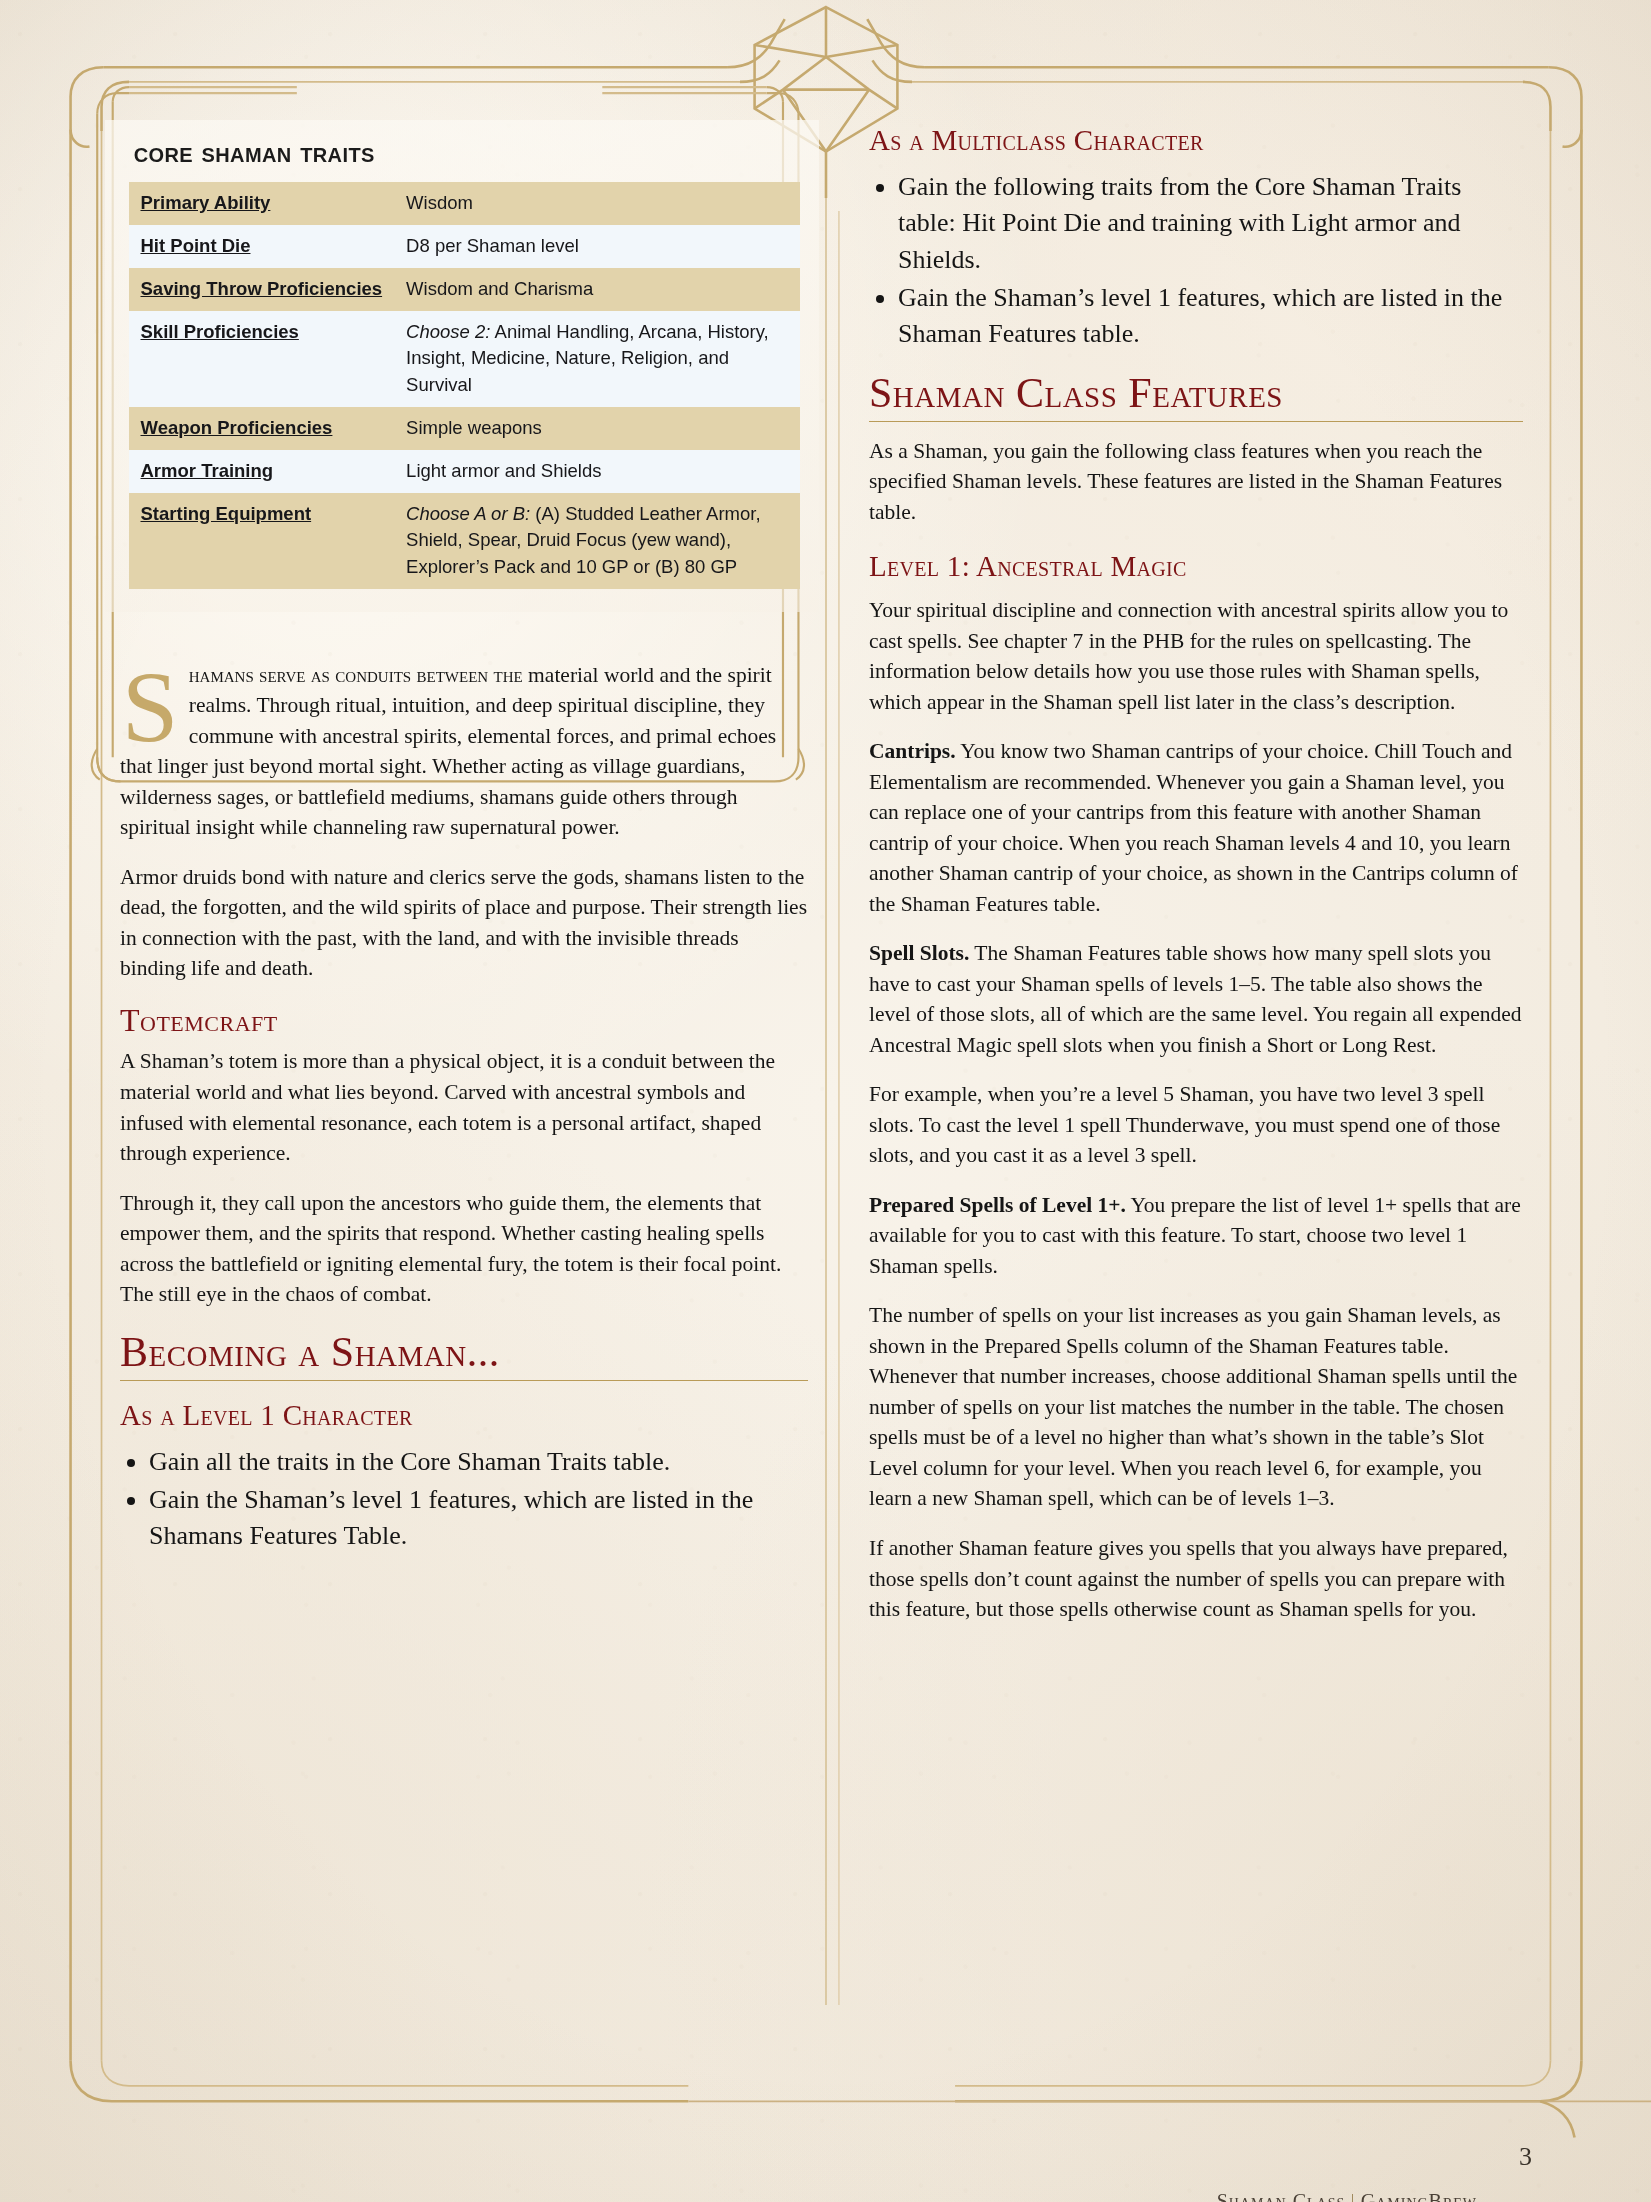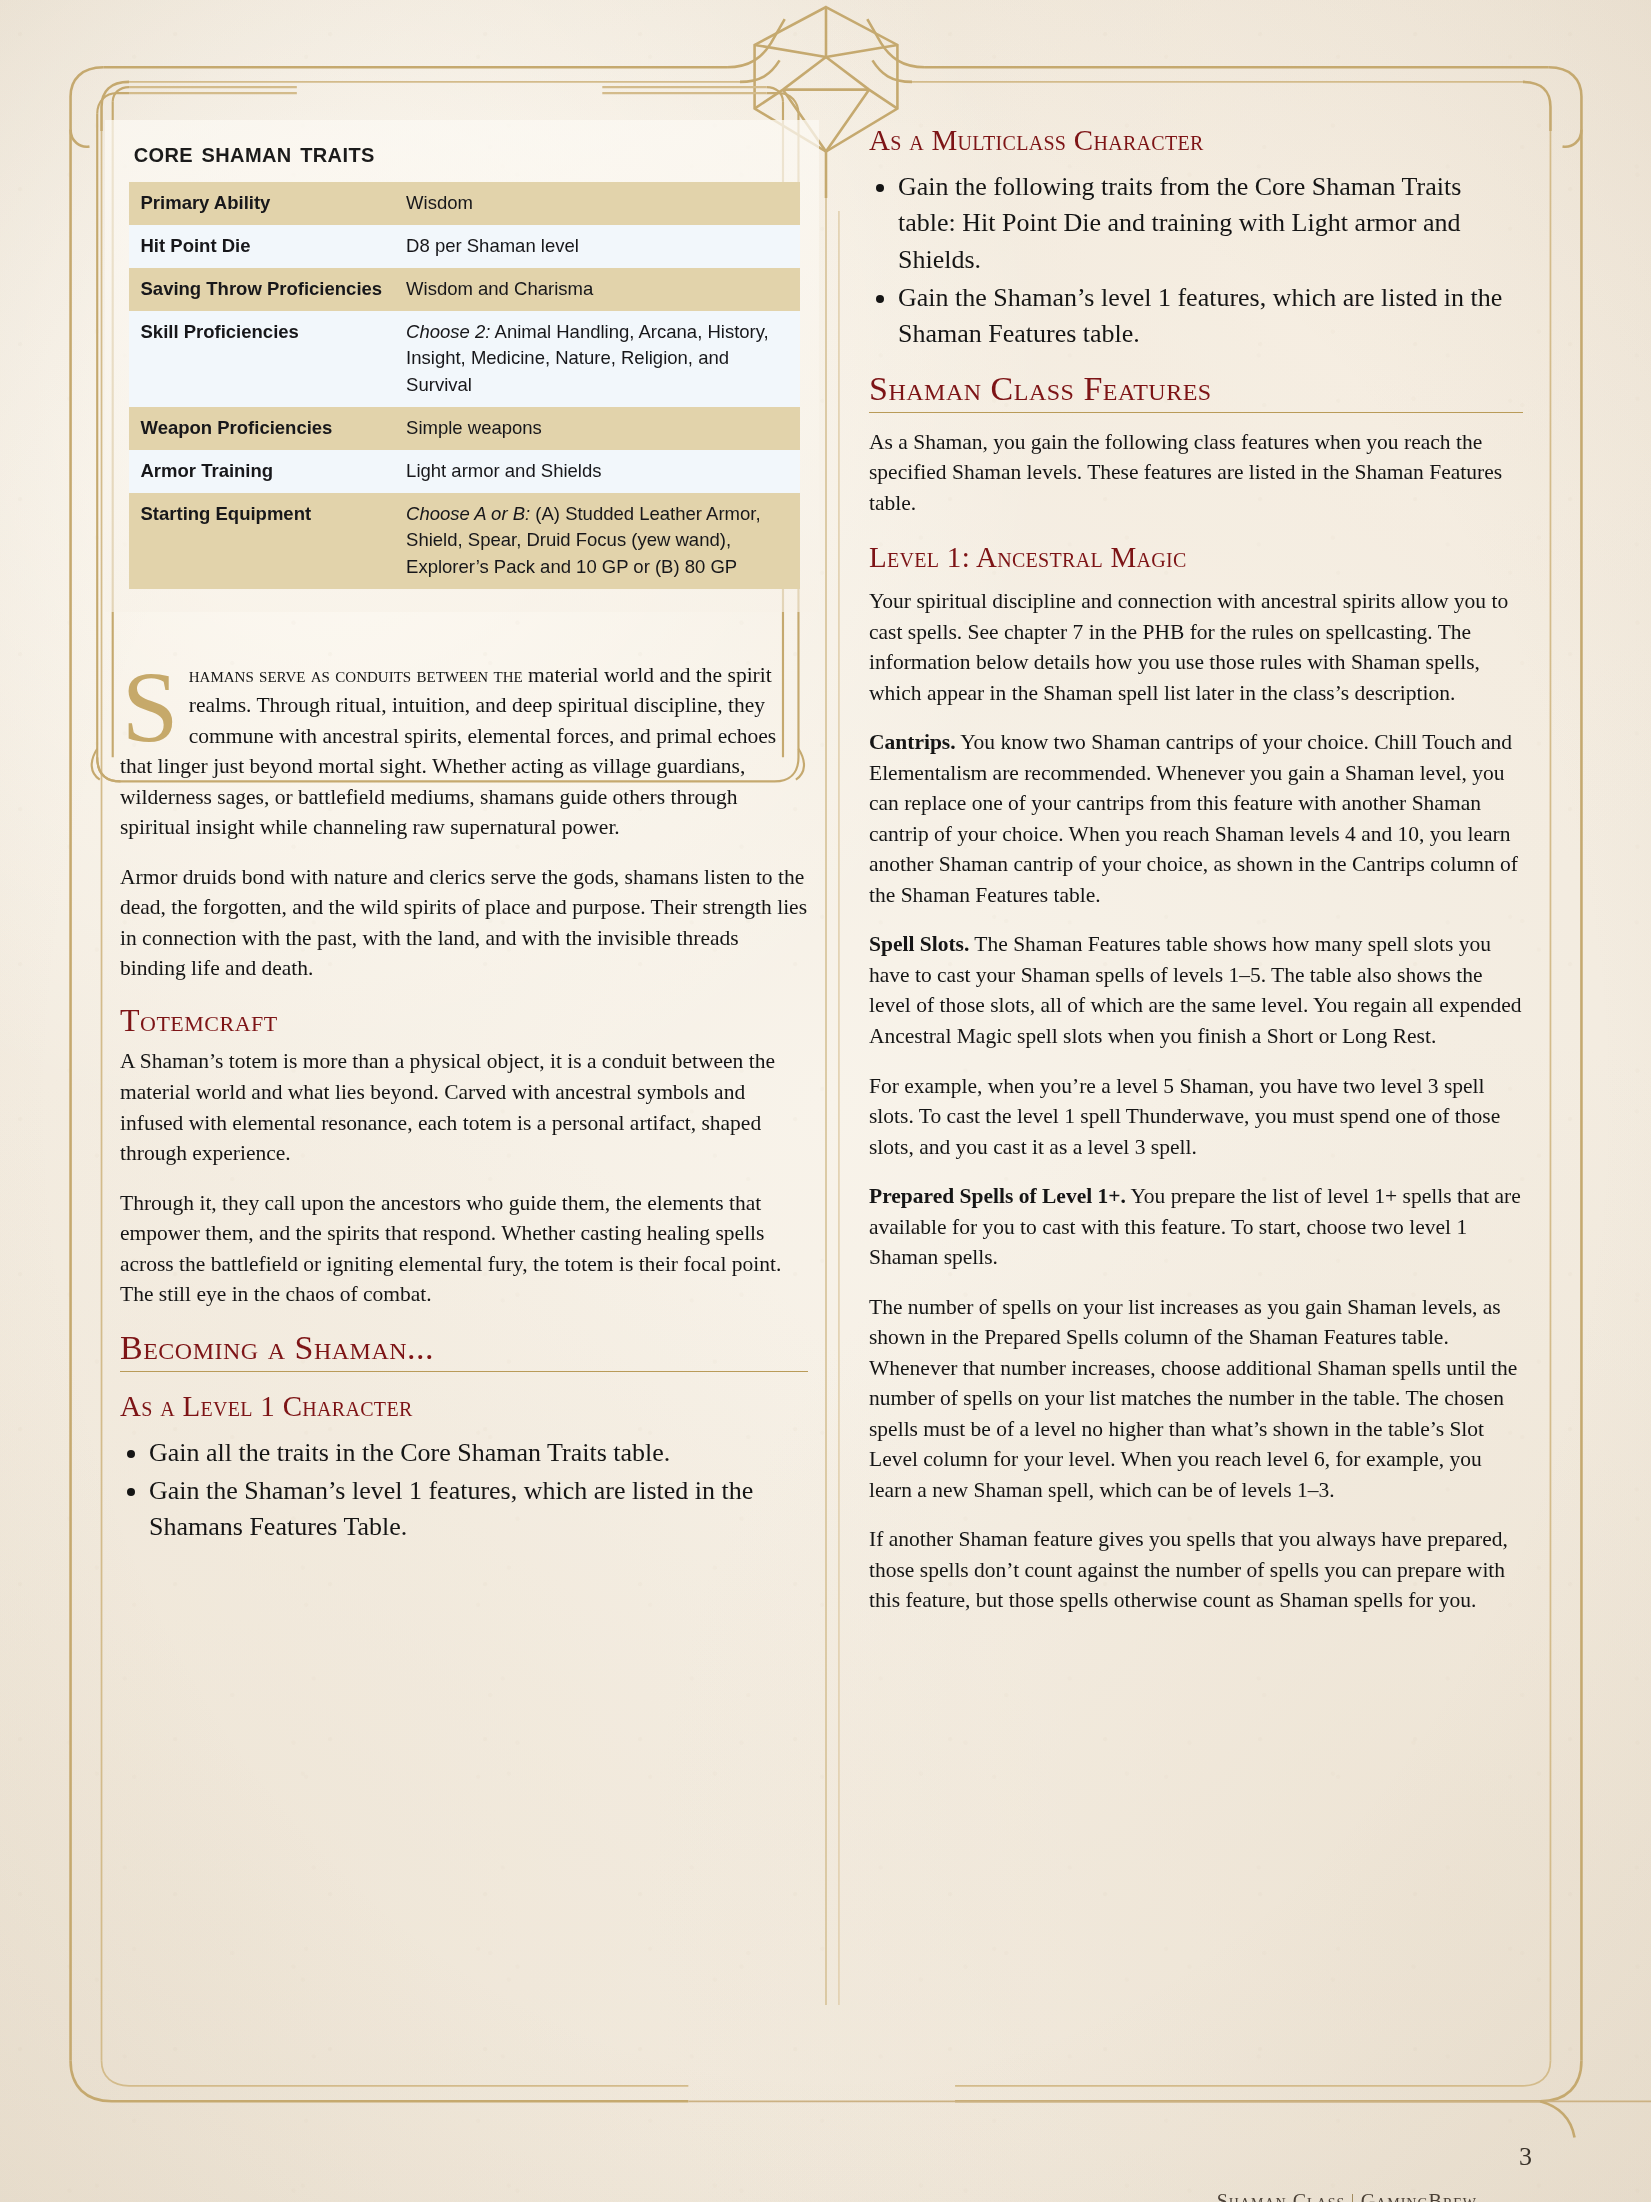--- a/index.html
+++ b/index.html
@@ -67,21 +67,21 @@
 
   table.traits{border-collapse:collapse;width:671px;table-layout:fixed;}
   table.traits td{
     padding:7.7px 8.6px 8.6px 12px;
     font-family:"Liberation Sans", sans-serif;
     font-size:18.5px;
     line-height:1.44;
     color:#17171a;
     vertical-align:top;
   }
-  table.traits td.k{width:245px;font-weight:bold;}
+  table.traits td.k{width:245px;font-weight:bold;text-decoration:underline;}
   table.traits tr.odd td{background:#e2d3ab;}
   table.traits tr.even td{background:#f2f7fb;}
   .ital{font-style:italic;}
 
   
   .body{
     font-family:"Liberation Serif", serif;
     font-size:21.5px;
     line-height:1.42;
     color:#151515;
@@ -103,21 +103,21 @@
   h3.head{
     font-family:"Liberation Serif", serif;
     color:#7d1416;
     font-size:32px;
     font-weight:normal;
     font-variant:small-caps;
     letter-spacing:0.5px;
     margin:5.2px 0 8.6px 0;
     line-height:1.1;
   }
-  h3.head.big{font-size:34px;}
+  h3.head.big{font-size:42px;}
   h3.head.rule{
     border-bottom:1.7px solid #b99b58;
     padding-bottom:5.2px;
     margin-bottom:13.8px;
   }
   h4.sub{
     font-family:"Liberation Serif", serif;
     color:#7d1416;
     font-size:29px;
     font-weight:normal;

